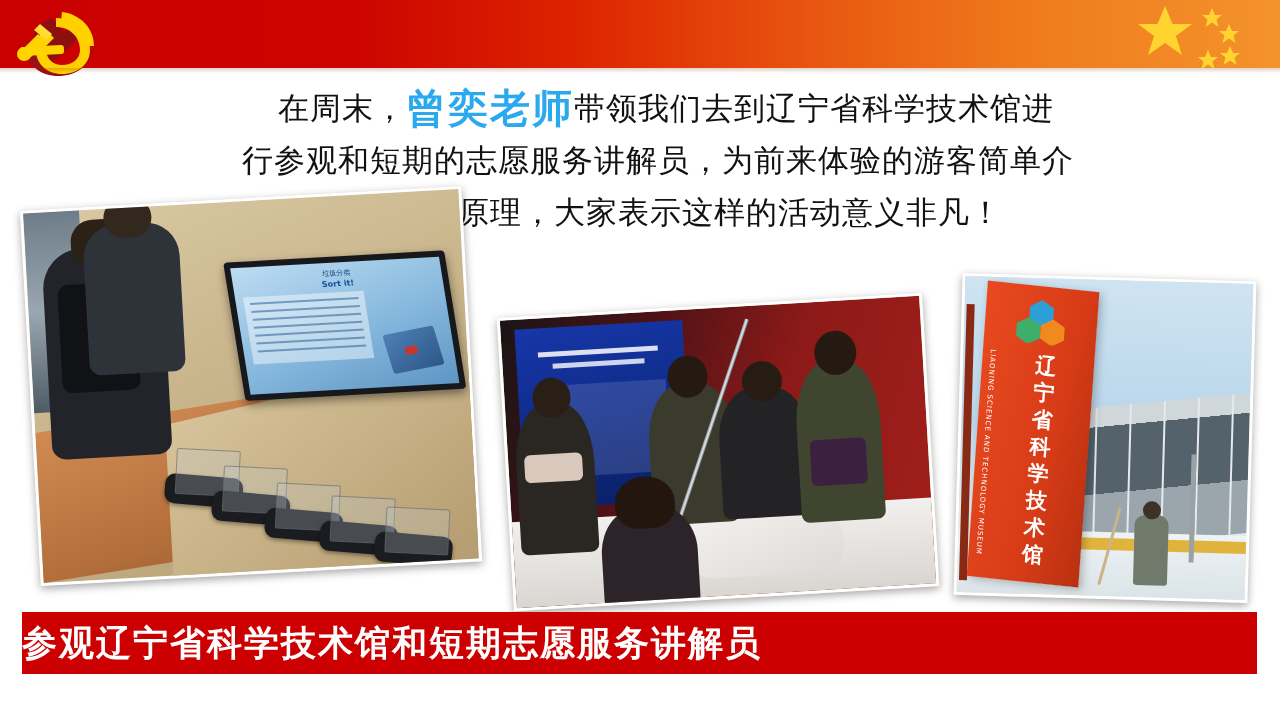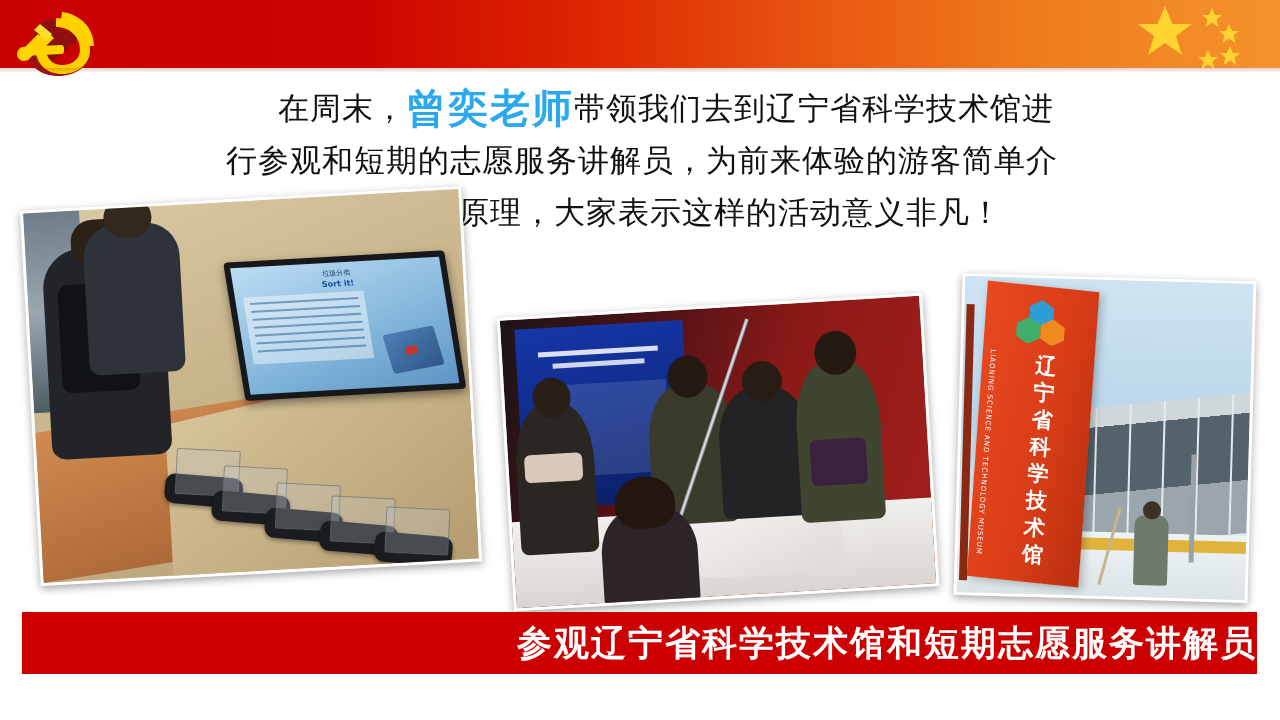--- a/index.html
+++ b/index.html
@@ -25,21 +25,21 @@
 
   
   .headline{
     position:absolute;left:222px;top:82px;width:1046px;
     font-family:"DejaVu Sans","Liberation Sans",sans-serif;
     font-size:31px;line-height:52px;color:#111;letter-spacing:1px;
     font-weight:500;
   }
   .hl-line{white-space:nowrap;}
   .hl-line.l1{margin-left:56px;}
-  .hl-line.l2{margin-left:4px;}
+  .hl-line.l2{margin-left:20px;}
   .hl-line.l3{margin-left:12px;}
   .hl-name{
     color:#2aa9ef;font-weight:bold;font-size:40px;
     letter-spacing:2px;vertical-align:-3px;
   }
 
   
   .photo{
     position:absolute;background:#ded7c9;overflow:hidden;
     box-shadow:0 3px 9px rgba(0,0,0,.35);
@@ -125,21 +125,21 @@
     letter-spacing:1px;transform-origin:left top;transform:rotate(90deg);white-space:nowrap;}
   .p3-pole{position:absolute;left:2px;top:28px;width:8px;height:276px;background:#8a2a14;}
   .p3-person{position:absolute;left:176px;bottom:12px;width:34px;height:70px;background:#6f7a6a;border-radius:10px 10px 3px 3px;}
   .p3-person .head{position:absolute;left:8px;top:-14px;width:18px;height:18px;background:#3c3227;border-radius:50%;}
   .p3-stick{position:absolute;left:150px;bottom:10px;width:3px;height:80px;background:#c9b48a;transform:rotate(14deg);}
   .p3-post{position:absolute;right:52px;bottom:36px;width:5px;height:108px;background:#9aa2a6;}
 
   
   .caption{
     position:absolute;left:22px;top:612px;width:1235px;height:62px;
-    background:#cc0000;display:flex;align-items:center;justify-content:flex-end;
+    background:#cc0000;display:flex;align-items:center;justify-content:flex-start;
   }
   .caption-text{
     color:#fff;font-size:35px;font-weight:bold;letter-spacing:2px;
     font-family:"DejaVu Sans","Liberation Sans",sans-serif;
   }
 </style>
 </head>
 <body>
 
 <div class="slide">

